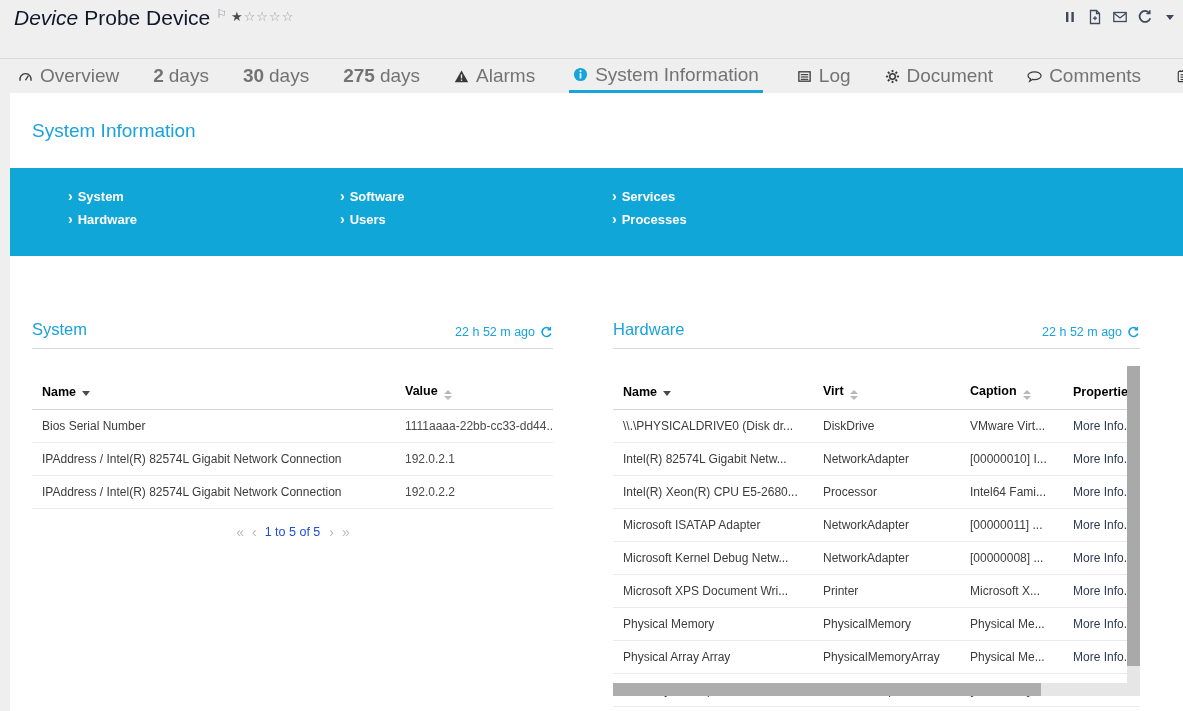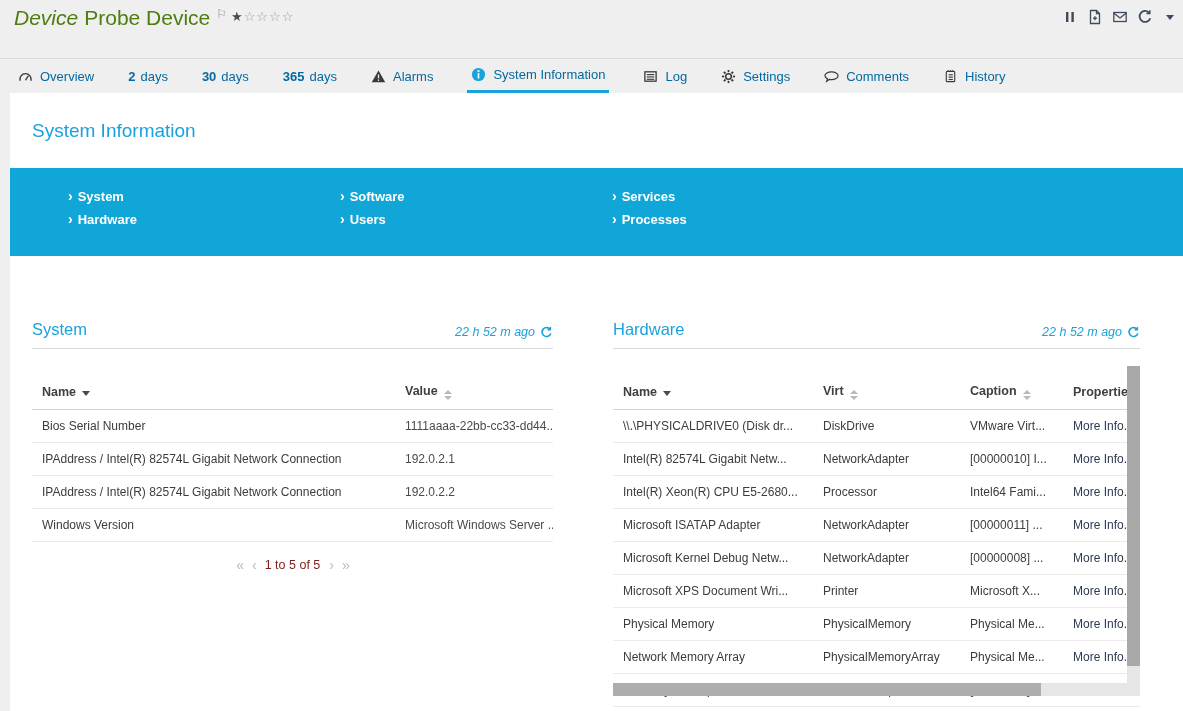--- a/index.html
+++ b/index.html
@@ -4,35 +4,35 @@
 <style>
   * { box-sizing: border-box; margin: 0; padding: 0; }
   html,body { width:1183px; height:711px; overflow:hidden; }
   body {
     font-family: "Liberation Sans", "DejaVu Sans", sans-serif;
     background:#efefef; color:#3c3c3c; position:relative;
   }
   
   .app-header { position:absolute; top:0; left:0; right:0; height:58px; }
   .title-wrap { position:absolute; left:14px; top:6px; display:flex; align-items:flex-start; }
-  .title { font-size:21px; color:#4d7c0f; }
+  .title { font-size:21px; color:#0f172a; }
   .title .kind { font-style:italic; margin-right:6px; }
   .flag { font-size:12px; color:#8a9099; margin:1px 4px 0 6px; }
   .stars { font-size:13px; letter-spacing:1px; margin-top:3px; }
   .stars .full { color:#4a4a4a; }
   .stars .empty { color:#9aa0a8; }
   .toolbar { position:absolute; right:4px; top:8px; display:flex; align-items:center; gap:7px; color:#3d4a5c; }
   .toolbar .tb { width:18px; height:18px; display:flex; align-items:center; justify-content:center; cursor:pointer; }
   .toolbar .tb svg { width:16px; height:16px; }
   .toolbar .tb.caret svg{ width:8px; height:8px; }
 
   
   .tabbar { position:absolute; top:58px; left:0; right:0; height:35px;
             border-top:1px solid #d9d9d9; display:flex; align-items:stretch;
-            padding-left:18px; font-size:13px; color:#0369a1; }
+            padding-left:18px; font-size:19px; color:#737373; }
   .tab { display:flex; align-items:center; gap:7px; margin-right:34px; cursor:pointer; white-space:nowrap; }
   .tab .ticon { width:15px; height:15px; display:inline-flex; color:#3a3a3a; }
   .tab .ticon svg { width:15px; height:15px; }
   .tab .num { font-weight:bold; }
   .tab.active { border-bottom:3px solid #17a4da; padding:0 4px; }
   .tab.days { gap:5px; }
 
   
   .content { position:absolute; left:10px; right:0; top:93px; bottom:0; background:#fff; }
   .page-title { margin:27px 0 0 22px; font-size:19px; font-weight:normal; color:#1ba2dc; }
@@ -44,46 +44,46 @@
   .qlink .arr { font-size:14px; font-weight:bold; }
 
   
   .panels { display:flex; margin-top:64px; padding-left:22px; }
   .panel { position:relative; }
   .panel.system { width:521px; margin-right:60px; height:389px; }
   .panel.hardware { width:527px; height:296px; }
   .panel-head { display:flex; align-items:flex-end; justify-content:space-between;
                 padding-bottom:9px; border-bottom:1px solid #d9d9d9; }
   .panel-title { font-size:16.5px; color:#1ba2dc; font-weight:normal; }
-  .updated { color:#1ba2dc; font-size:12.5px; display:flex; align-items:center; gap:5px;font-style:italic; }
+  .updated { color:#1ba2dc; font-size:12.5px; display:flex; align-items:center; gap:5px; }
   .updated svg { width:13px; height:13px; cursor:pointer; }
 
   table { border-collapse:collapse; width:100%; margin-top:29px; table-layout:fixed; }
-  th { text-align:left; font-size:12.5px; font-weight:bold; color:#404040; padding:6px 0 9px 10px;
+  th { text-align:left; font-size:12.5px; font-weight:bold; color:#000000; padding:6px 0 9px 10px;
        border-bottom:1px solid #d4d4d4; cursor:pointer; white-space:nowrap; overflow:hidden; }
   td { font-size:12px; color:#3c3c3c; padding:0 0 0 10px; height:33px;
        border-bottom:1px solid #ebebeb; white-space:nowrap; overflow:hidden; }
   .sys-name { width:363px; }
   .hw-name { width:200px; } .hw-class { width:147px; } .hw-caption { width:103px; } .hw-more { width:77px; }
   td.val { color:#4a4a4a; }
   .panel.system tr:nth-child(5) td.val { font-size:11px; }
   .more-link { color:#2d3a52; cursor:pointer; }
 
   .sort-desc { display:inline-block; width:0; height:0; margin-left:6px;
     border-left:4px solid transparent; border-right:4px solid transparent; border-top:5px solid #4a4a4a; }
   .sort-both { display:inline-flex; flex-direction:column; gap:2px; margin-left:6px; vertical-align:1px; }
   .sort-both i { display:block; width:0; height:0; border-left:4px solid transparent; border-right:4px solid transparent; }
   .sort-both .up { border-bottom:4px solid #b9b9b9; }
   .sort-both .dn { border-top:4px solid #b9b9b9; }
 
   
   .pager { display:flex; align-items:center; justify-content:center; gap:9px;
            margin-top:15px; font-size:13px; color:#b9b9b9; }
   .pager .pg { cursor:pointer; font-size:14px; letter-spacing:-1px; }
-  .pager .lbl { color:#7f1d1d; font-size:12.5px; }
+  .pager .lbl { color:#1d4ed8; font-size:12.5px; }
 
   
   .hscroll { position:absolute; bottom:-79px; left:-4px; height:13px; background:#e6e6e6; }
   .panel.hardware .hscroll { bottom:-80px; left:0; width:527px; }
   .hthumb { position:absolute; left:0; top:0; height:13px; background:#adadad; cursor:pointer; }
   .vscroll { position:absolute; top:46px; right:0; width:13px; height:330px; background:#e6e6e6; }
   .vthumb { position:absolute; top:0; left:0; width:13px; height:300px; background:#a9a9a9; cursor:pointer; }
 </style>
 </head>
 <body>
@@ -145,21 +145,21 @@
   </div>
   <div class="tab days">
     <span class="num">2</span>
     <span>days</span>
   </div>
   <div class="tab days">
     <span class="num">30</span>
     <span>days</span>
   </div>
   <div class="tab days">
-    <span class="num">365</span>
+    <span class="num">275</span>
     <span>days</span>
   </div>
   <div class="tab">
     <span class="ticon">
       <svg viewBox="0 0 16 16">
           <path d="M8 1.5 15.2 14H.8z" fill="currentColor"></path>
           <rect x="7.3" y="5.8" width="1.4" height="4.2" fill="#efefef"></rect>
           <rect x="7.3" y="11.2" width="1.4" height="1.5" fill="#efefef"></rect>
         </svg>
     </span>
@@ -195,21 +195,21 @@
             <line x1="8" y1="12.6" x2="8" y2="15"></line>
             <line x1="1" y1="8" x2="3.4" y2="8"></line>
             <line x1="12.6" y1="8" x2="15" y2="8"></line>
             <line x1="3.1" y1="3.1" x2="4.8" y2="4.8"></line>
             <line x1="11.2" y1="11.2" x2="12.9" y2="12.9"></line>
             <line x1="12.9" y1="3.1" x2="11.2" y2="4.8"></line>
             <line x1="3.1" y1="12.9" x2="4.8" y2="11.2"></line>
           </g>
         </svg>
     </span>
-    <span>Settings</span>
+    <span>Document</span>
   </div>
   <div class="tab">
     <span class="ticon">
       <svg viewBox="0 0 16 16" fill="none" stroke="currentColor" stroke-width="1.3">
           <path d="M8 3c3.9 0 7 1.9 7 4.2S11.9 11.4 8 11.4c-.8 0-1.6-.1-2.3-.3L2.8 13l.9-2.5C2.3 9.7 1 8.6 1 7.2 1 4.9 4.1 3 8 3z"></path>
         </svg>
     </span>
     <span>Comments</span>
   </div>
   <div class="tab">
@@ -290,24 +290,20 @@
             <td>Bios Serial Number</td>
             <td class="val">1111aaaa-22bb-cc33-dd44...</td>
           </tr>
           <tr>
             <td>IPAddress / Intel(R) 82574L Gigabit Network Connection</td>
             <td class="val">192.0.2.1</td>
           </tr>
           <tr>
             <td>IPAddress / Intel(R) 82574L Gigabit Network Connection</td>
             <td class="val">192.0.2.2</td>
-          </tr>
-          <tr>
-            <td>Windows Version</td>
-            <td class="val">Microsoft Windows Server ...</td>
           </tr>
         </tbody>
       </table>
       <div class="pager">
         <span class="pg">«</span>
         <span class="pg">‹</span>
         <span class="lbl">1 to 5 of 5</span>
         <span class="pg">›</span>
         <span class="pg">»</span>
       </div>
@@ -377,21 +373,21 @@
             <td>Microsoft X...</td>
             <td><span class="more-link">More Info...</span></td>
           </tr>
           <tr>
             <td>Physical Memory</td>
             <td>PhysicalMemory</td>
             <td>Physical Me...</td>
             <td><span class="more-link">More Info...</span></td>
           </tr>
           <tr>
-            <td>Network Memory Array</td>
+            <td>Physical Array Array</td>
             <td>PhysicalMemoryArray</td>
             <td>Physical Me...</td>
             <td><span class="more-link">More Info...</span></td>
           </tr>
           <tr>
             <td>RAS Async Adapter</td>
             <td>NetworkAdapter</td>
             <td>[00000009] ...</td>
             <td><span class="more-link">More Info...</span></td>
           </tr>

